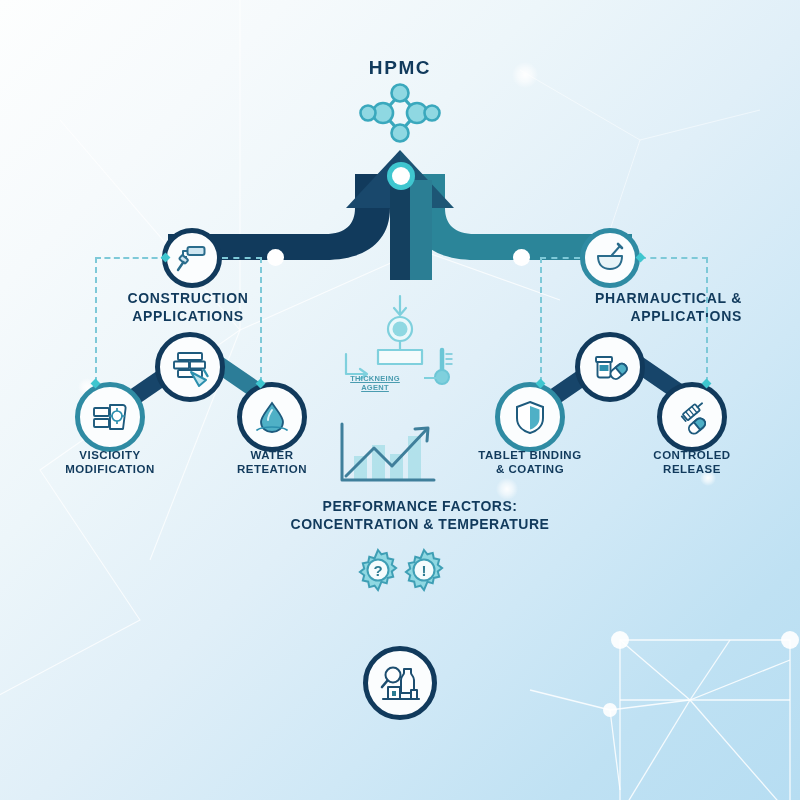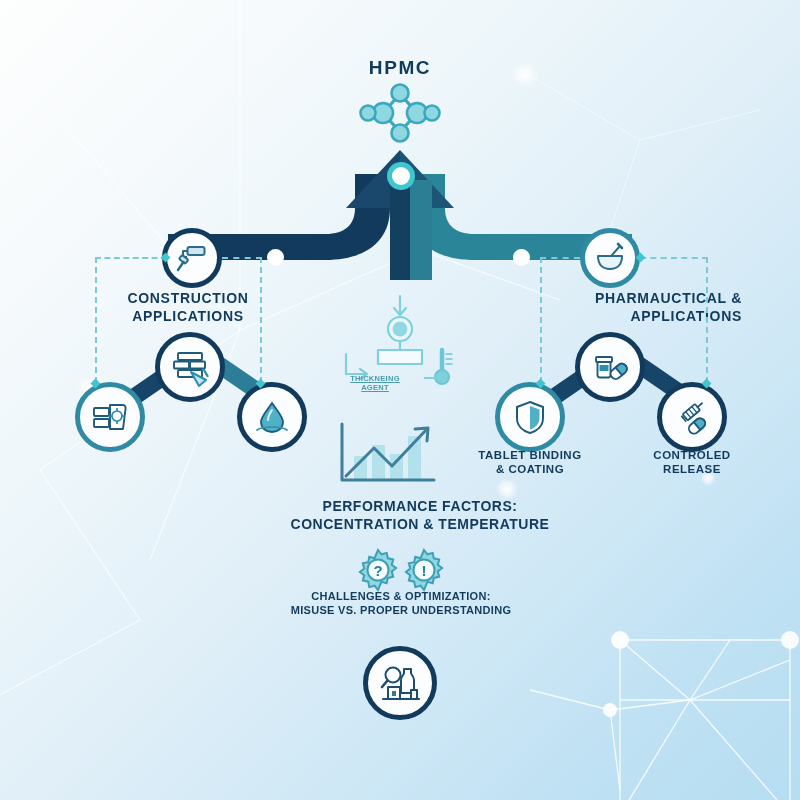--- a/index.html
+++ b/index.html
@@ -213,20 +213,24 @@
   </div>
 
   <div class="node navy" style="left:237px;top:382px;width:70px;height:70px;">
     <svg width="42" height="42" viewBox="0 0 42 42">
       <path d="M21 7 C14 17 10 21 10 26 C10 32 15 36 21 36 C27 36 32 32 32 26 C32 21 28 17 21 7 Z" fill="#4fb0c6" stroke="#1d5a7d" stroke-width="1.8"></path>
       <path d="M17 24 C17 20 19 17 21 14" stroke="#d9f1f7" stroke-width="2" fill="none" stroke-linecap="round"></path>
       <path d="M6 34 C12 30 30 30 36 34" stroke="#2c8fae" stroke-width="1.7" fill="none" stroke-linecap="round"></path>
     </svg>
   </div>
 
+  <div class="label lbl-leaf" style="left:25px;top:448px;">VISCIOITY
+MODIFICATION</div>
+  <div class="label lbl-leaf" style="left:187px;top:448px;">WATER
+RETEATION</div>
 
   <svg style="position:absolute;left:500px;top:330px;" width="240" height="110" viewBox="0 0 240 110">
     <path d="M38 78 L105 32" stroke="#17456a" stroke-width="17" stroke-linecap="round"></path>
     <path d="M135 32 L202 78" stroke="#17456a" stroke-width="17" stroke-linecap="round"></path>
   </svg>
 
   <div class="node navy" style="left:575px;top:332px;width:70px;height:70px;">
     <svg width="42" height="42" viewBox="0 0 42 42">
       <g stroke="#1d5a7d" stroke-width="1.9" fill="#ffffff" stroke-linejoin="round">
         <rect x="7" y="11" width="16" height="5" rx="1"></rect>
@@ -327,22 +331,20 @@
     </g>
     <text x="22" y="28" text-anchor="middle" font-family="Liberation Sans, sans-serif" font-size="15" font-weight="700" fill="#2c7c92">?</text>
   </svg>
   <svg style="position:absolute;left:402px;top:548px;" width="44" height="44" viewBox="0 0 44 44">
     <g fill="#8fd8e2" stroke="#3f9fb5" stroke-width="2">
       <path d="M22 2 l3.4 4.3 5.3-1.4 1.1 5.4 5.4 1.1-1.4 5.3 4.3 3.4-4.3 3.4 1.4 5.3-5.4 1.1-1.1 5.4-5.3-1.4L22 42l-3.4-4.3-5.3 1.4-1.1-5.4-5.4-1.1 1.4-5.3L3.9 24l4.3-3.4-1.4-5.3 5.4-1.1 1.1-5.4 5.3 1.4Z"></path>
       <circle cx="22" cy="22" r="10.5" fill="#f5fcfd"></circle>
     </g>
     <text x="22" y="28" text-anchor="middle" font-family="Liberation Sans, sans-serif" font-size="15" font-weight="700" fill="#2c7c92">!</text>
   </svg>
-  <div class="label lbl-sm" style="left:221px;top:590px;">CHALLENGES &amp; OPTIMIZATION:
-MISUSE VS. PROPER UNDERSTANDING</div>
 
   <div class="node navy" style="left:363px;top:646px;width:74px;height:74px;">
     <svg width="46" height="46" viewBox="0 0 46 46">
       <g stroke="#1d4e70" stroke-width="2" fill="#ffffff" stroke-linejoin="round" stroke-linecap="round">
         <circle cx="16" cy="15" r="7.5"></circle>
         <path d="M10.5 20.5 L5 27" stroke-width="2.6"></path>
         <path d="M27 9 h7 v4 c0 2 3 3 3 7 v13 h-13 V20 c0-4 3-5 3-7 Z"></path>
         <rect x="11" y="27" width="12" height="12"></rect>
         <rect x="34" y="30" width="6" height="9"></rect>
         <path d="M6 39 H42" stroke-width="2.2"></path>

